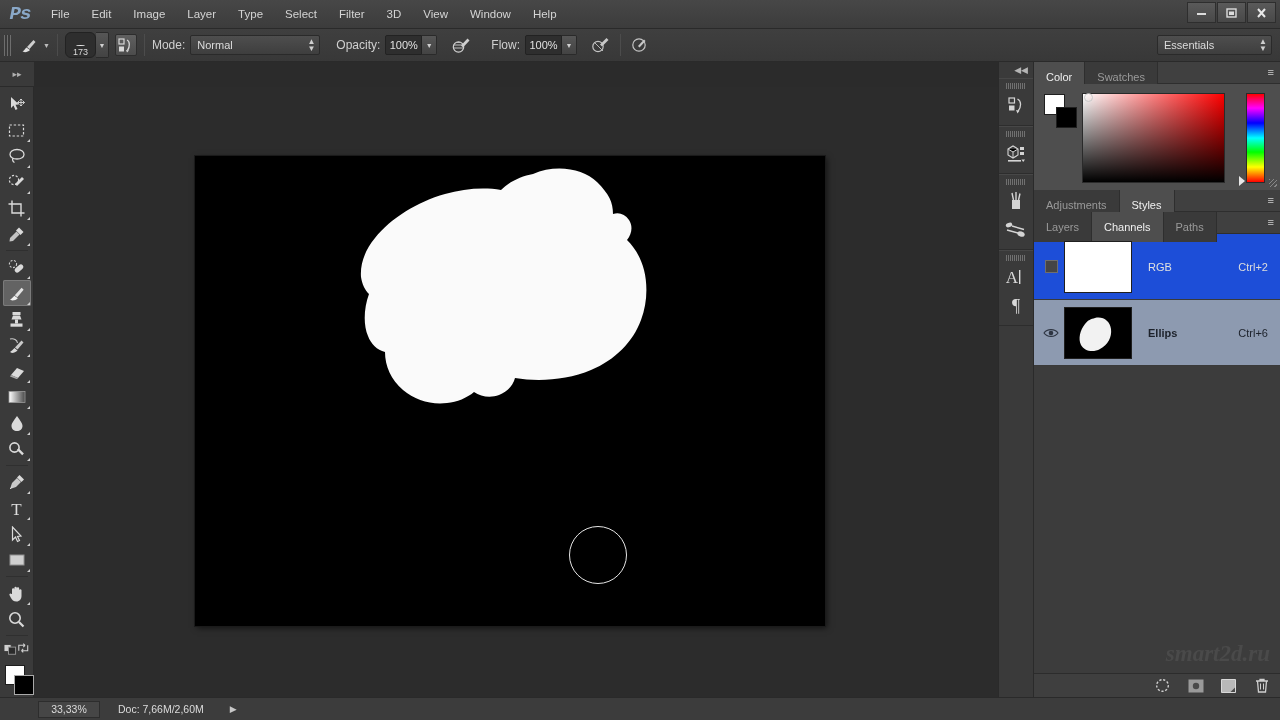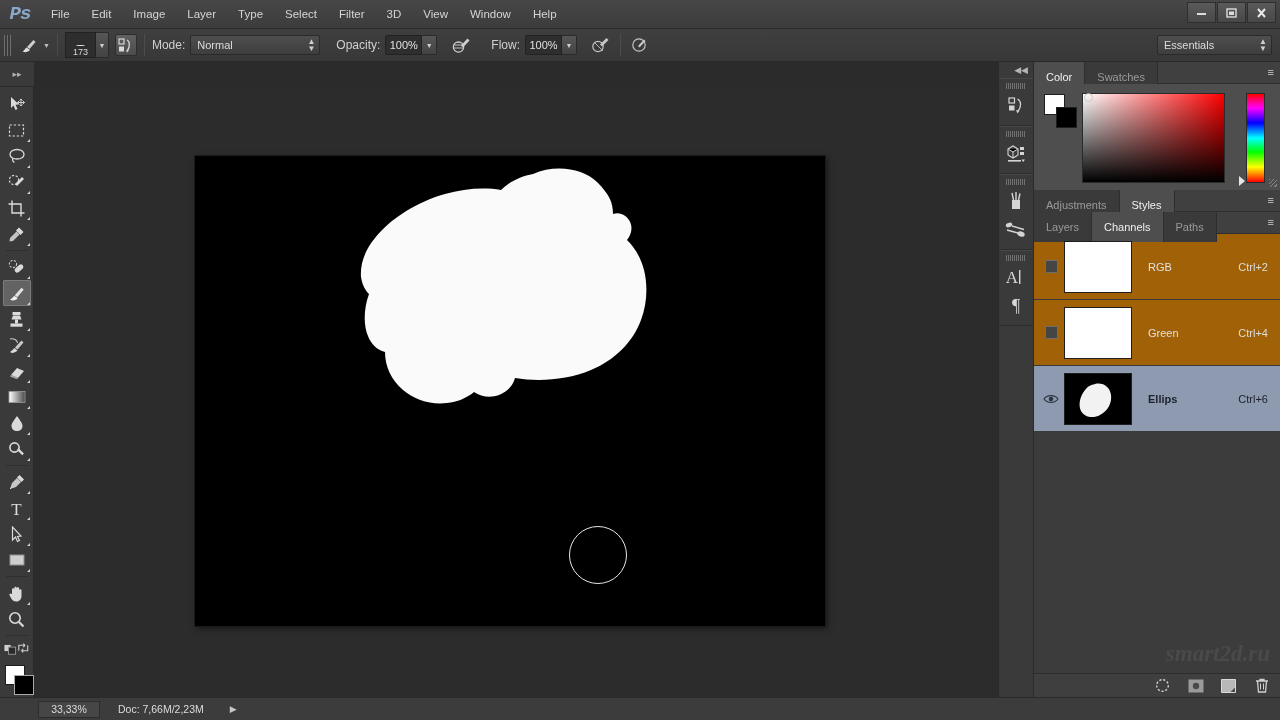--- a/index.html
+++ b/index.html
@@ -56,21 +56,21 @@
   }
   .opt-sep { width: 1px; height: 22px; background: #2c2c2c; margin: 0 7px;
              border-right: 1px solid #4c4c4c; }
   .tool-icon-lg {
     width: 24px; height: 23px; display:flex; align-items:center; justify-content:center;
     font-size: 15px; color: #d8d8d8;
   }
   .mini-caret { font-size: 7px; color: #bbb; margin-left: 3px; }
   .brush-size-box {
     width: 31px; height: 26px; background: #2e2e2e;
-    border: 1px solid #222; border-radius: 0;
+    border: 1px solid #222; border-radius: 6px;
     display: flex; flex-direction: column; align-items: center; justify-content: flex-start;
     padding-top: 12px; position: relative;
   }
   .brush-dot { width: 9px; height: 9px; border-radius: 50%; background: #e8e8e8; }
   .brush-num { font-size: 9px; color: #d8d8d8; margin-top: 1px; }
   .brush-drop {
     width: 13px; height: 26px; background: linear-gradient(#565656,#434343);
     border: 1px solid #2a2a2a; border-left: none; border-radius: 0 2px 2px 0;
     display:flex; align-items:center; justify-content:center; font-size:7px; color:#d0d0d0;
   }
@@ -238,21 +238,21 @@
     background: linear-gradient(to bottom,
       #ff0000 0%, #ff00ff 16%, #0000ff 33%, #00ffff 50%,
       #00ff00 66%, #ffff00 83%, #ff0000 100%);
   }
   .cp-huemark { position:absolute; left: 205px; top: 92px; width:0;height:0;
     border-top:5px solid transparent; border-bottom:5px solid transparent;
     border-left:6px solid #e8e8e8; }
   .cp-resize { position:absolute; right: 3px; bottom: 3px; width: 8px; height: 8px;
     background: repeating-linear-gradient(135deg,#888 0 1px,transparent 1px 3px); }
 
-  .ch-list { background: #a16207; }
+  .ch-list { background: #1d4ed8; }
   .ch-row {
     height: 66px; display: flex; align-items: center;
     border-bottom: 1px solid #3a3a3a; padding-left: 4px;
   }
   .ch-row.selected { background: #8d9ab0; }
   .ch-eye { width: 26px; display:flex; align-items:center; justify-content:center; }
   .ch-thumb {
     width: 68px; height: 52px; border: 1px solid #1f1f1f; background: #fff;
     flex: none; position: relative; overflow: hidden;
   }
@@ -588,21 +588,21 @@
           C 196 62, 222 46, 250 38
           C 268 33, 288 31, 306 34
           C 314 26, 326 20, 338 18 Z"></path>
       </svg>
       <div class="brush-cursor"></div>
     </div>
   </div>
 
   <div class="statusbar">
     <div class="status-zoom">33,33%</div>
-    <div class="status-doc">Doc: 7,66M/2,23M</div>
+    <div class="status-doc">Doc: 7,66M/2,60M</div>
     <div class="status-arrow">▶</div>
   </div>
 
   <div class="icon-rail">
     <div class="rail-collapse">◀◀</div>
     <div class="rail-group">
       <div class="rail-grip"></div>
       <div class="rail-icon">
         <svg width="19" height="19" viewBox="0 0 19 19">
           <rect x="2" y="2" width="5.5" height="5" fill="none" stroke="#d4d4d4" stroke-width="1.2"></rect>
@@ -695,28 +695,20 @@
       <div class="ch-row">
         <div class="ch-eye">
           <div class="eyebox"></div>
         </div>
         <div class="ch-thumb"></div>
         <div class="ch-name">RGB</div>
         <div class="ch-short">Ctrl+2</div>
       </div>
 
 
-      <div class="ch-row">
-        <div class="ch-eye">
-          <div class="eyebox"></div>
-        </div>
-        <div class="ch-thumb"></div>
-        <div class="ch-name">Green</div>
-        <div class="ch-short">Ctrl+4</div>
-      </div>
 
 
       <div class="ch-row selected">
         <div class="ch-eye">
           <svg width="16" height="12" viewBox="0 0 16 12">
             <path d="M1 6 C4 1.5, 12 1.5, 15 6 C12 10.5, 4 10.5, 1 6 Z" fill="none" stroke="#2e3542" stroke-width="1.1"></path>
             <circle cx="8" cy="6" r="2.3" fill="#2e3542"></circle>
           </svg>
         </div>
         <div class="ch-thumb masked">

